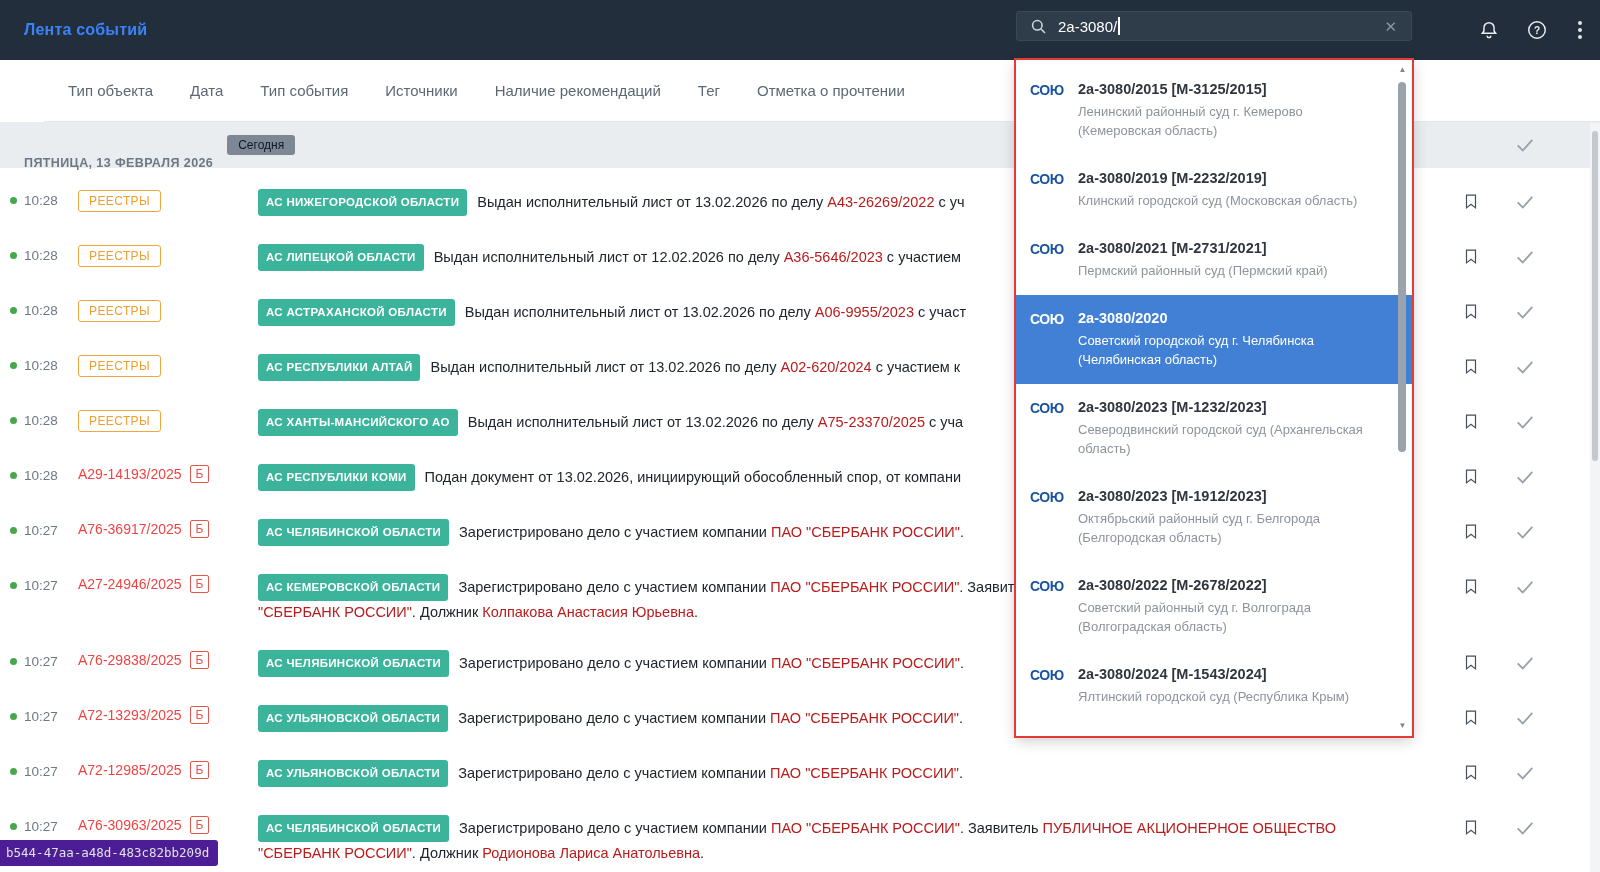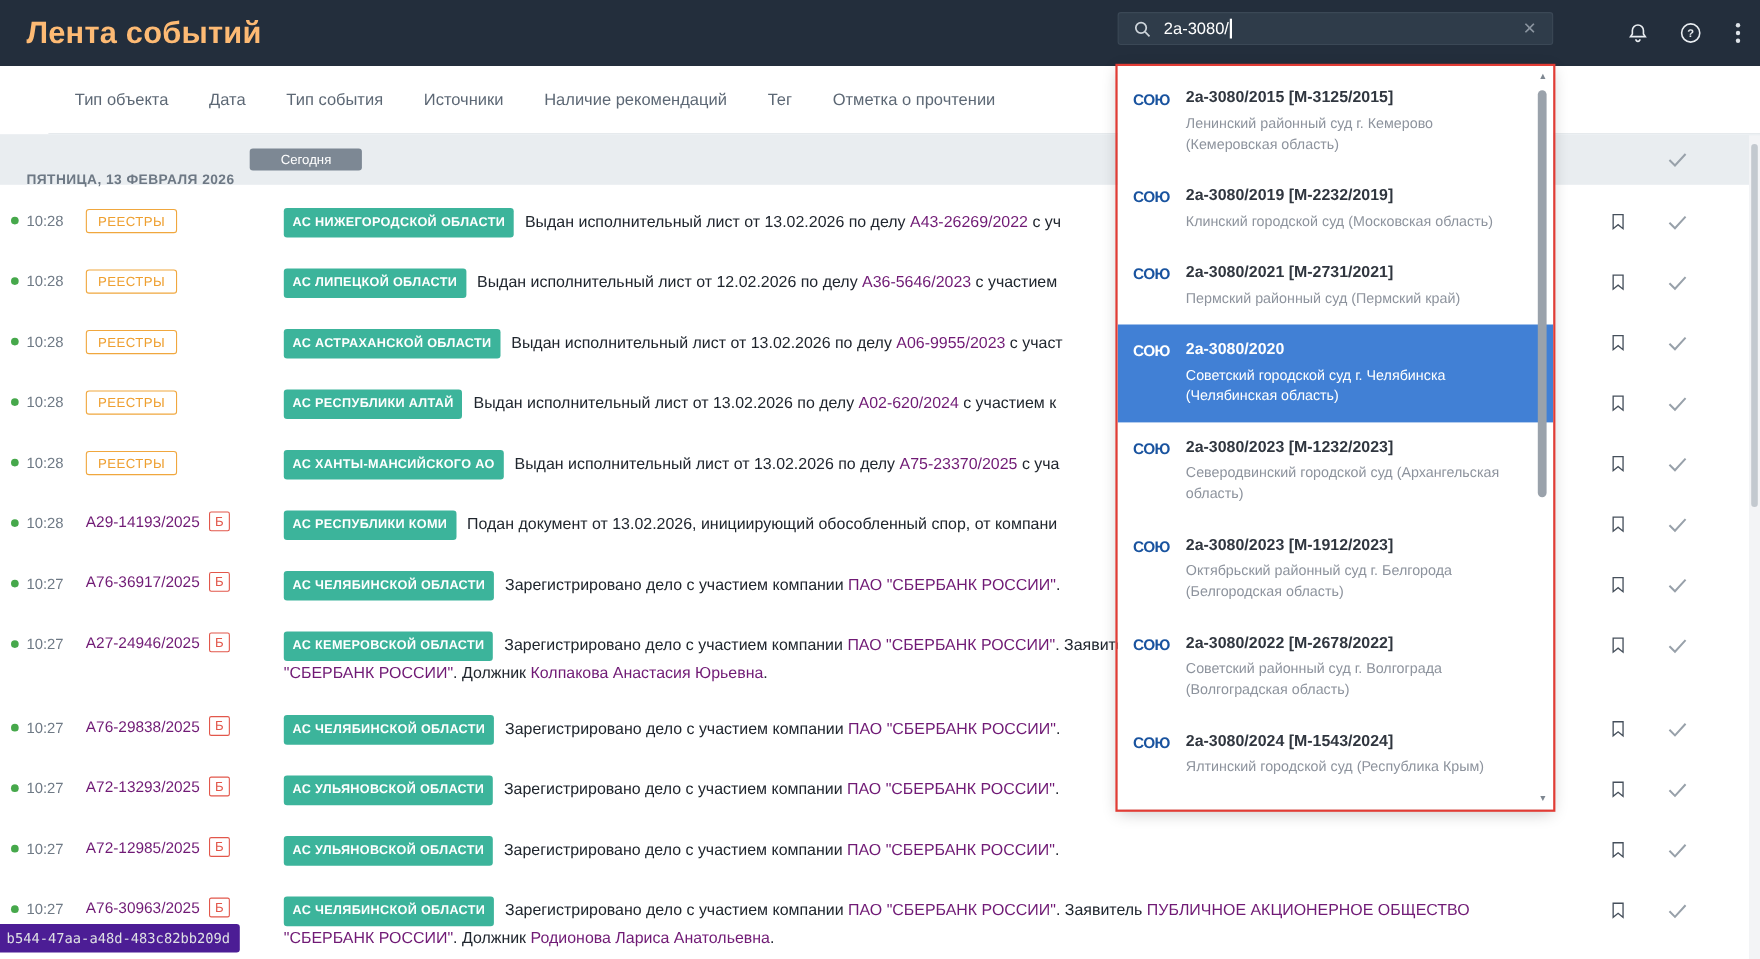--- a/index.html
+++ b/index.html
@@ -3,51 +3,51 @@
 <meta charset="utf-8">
 <style>
   * { box-sizing: border-box; margin: 0; padding: 0; }
   html,body { width:1600px; height:872px; overflow:hidden; }
   body {
     font-family: "Liberation Sans", sans-serif;
     background:#fff; position:relative; color:#20262e;
   }
   
   .topbar { position:relative; height:60px; background:#232e3c; display:flex; align-items:center; padding:0 24px; z-index:30; }
-  .page-title { color:#fdba74; font-size:28px; font-weight:700; letter-spacing:.2px; }
+  .page-title { color:#3b82f6; font-size:16px; font-weight:700; letter-spacing:.2px; }
   .search-box { position:absolute; left:1016px; top:11px; width:396px; height:30px; background:#2f3c4a; border:1px solid #3b4856; border-radius:3px; display:flex; align-items:center; padding:0 12px; }
   .search-icon { display:flex; margin-right:10px; }
   .search-value { color:#fff; font-size:15px; white-space:pre; }
   .caret { width:1.5px; height:18px; background:#fff; margin-left:1px; }
   .clear-btn { margin-left:auto; color:#8b95a0; font-size:15px; cursor:pointer; padding:2px 2px; line-height:1; }
   .topbar-icons { position:absolute; right:14px; top:0; height:60px; display:flex; align-items:center; gap:26px; }
   .tb-icon { display:flex; align-items:center; justify-content:center; cursor:pointer; }
   .kebab { display:flex; flex-direction:column; gap:3px; padding:4px; }
   .kebab i { width:4px; height:4px; border-radius:50%; background:#dfe4e9; }
   
   .filterbar { height:62px; background:#fff; border-bottom:1px solid #e4e8eb; display:flex; align-items:center; gap:37px; padding:0 24px;margin-left:44px; }
   .filter-item { color:#5d6875; font-size:15px; cursor:pointer; white-space:nowrap; }
   
   .date-row { height:46px; background:#e9edf0; display:flex; align-items:center; padding:0 64px 0 24px; }
   .date-label { color:#6d7884; font-size:12.5px; font-weight:700; letter-spacing:.4px;margin-top:36px; }
-  .date-badge { background:#7d8894; color:#ffffff; font-size:12px; border-radius:3px; padding:3px 28px; margin-left:14px; }
+  .date-badge { background:#7d8894; color:#0f172a; font-size:12px; border-radius:3px; padding:3px 11px; margin-left:14px; }
   .date-check { margin-left:auto; display:flex; cursor:pointer; }
   
   .feed { padding-top:8px; }
   .row { display:flex; align-items:flex-start; padding:14px 0; }
   .col-time { width:78px; flex:0 0 78px; display:flex; align-items:center; gap:7px; padding-left:10px; padding-top:3px; }
   .dot { width:7px; height:7px; border-radius:50%; background:#46a84b; flex:0 0 7px; }
   .time { color:#6e7985; font-size:13.5px; }
   .col-tag { width:180px; flex:0 0 180px; display:flex; align-items:center; gap:8px; }
   .registry-badge { border:1px solid #f0a73e; color:#ee9f2f; font-size:12px; letter-spacing:.4px; padding:3px 10px; border-radius:3px; }
-  .case-link { color:#701a75; font-size:14px; text-decoration:none; cursor:pointer; }
+  .case-link { color:#ef4444; font-size:14px; text-decoration:none; cursor:pointer; }
   .b-badge { border:1px solid #e2574b; color:#e2574b; font-size:12px; padding:1px 5px; border-radius:2px; line-height:1.2; }
   .col-text { flex:1; font-size:14.5px; line-height:21px; color:#20262e; padding-right:8px; min-width:0; }
   .court-badge { display:inline-block; background:#3cb49b; color:#fff; font-size:11.5px; font-weight:700; letter-spacing:.3px; padding:3px 8px; border-radius:3px; margin-right:10px; text-transform:uppercase; position:relative; top:-1px; }
-  .text-link { color:#701a75; text-decoration:none; cursor:pointer; }
+  .text-link { color:#b91c1c; text-decoration:none; cursor:pointer; }
   .col-actions { width:208px; flex:0 0 208px; display:flex; gap:34px; justify-content:flex-end; padding-right:64px; padding-top:1px; }
   .icon-btn { display:flex; cursor:pointer; }
   
   .search-dropdown { position:absolute; left:1016px; top:60px; width:396px; height:676px; background:#fff; box-shadow:0 4px 14px rgba(0,0,0,.22); z-index:40; overflow:hidden; padding-top:6px; }
   .dd-item { display:flex; gap:10px; padding:15px 30px 15px 14px; cursor:pointer; }
   .dd-icon { flex:0 0 38px; width:38px; color:#19539f; font-weight:800; font-size:14px; letter-spacing:-.5px; padding-top:1px; }
   .dd-body { flex:1; min-width:0; }
   .dd-title { color:#30363f; font-weight:700; font-size:14.5px; margin-bottom:5px; }
   .dd-sub { color:#8d939d; font-size:13px; line-height:19px; }
   .dd-item.selected { background:#4180d5; }

